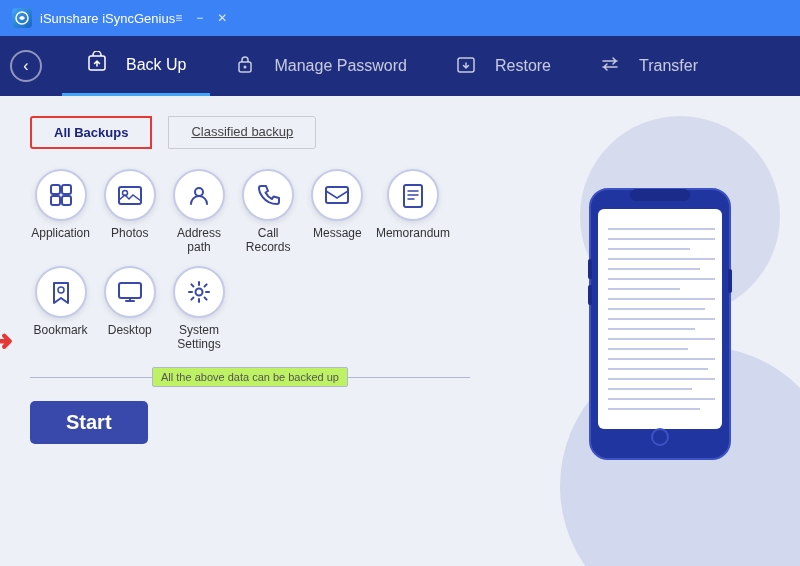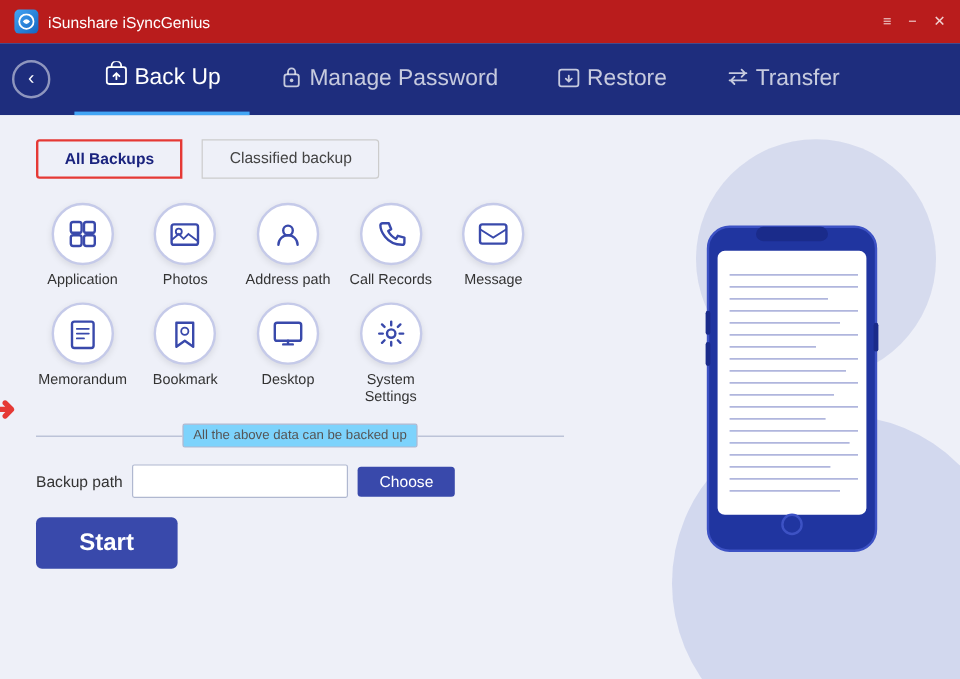--- a/index.html
+++ b/index.html
@@ -6,25 +6,25 @@
     body {
       width: 800px;
       height: 566px;
       font-family: 'Segoe UI', Arial, sans-serif;
       background: #f0f2f8;
       overflow: hidden;
     }
 
     
     .title-bar {
-      background: #b91c1c;
+      background: #3b82f6;
       height: 36px;
       display: flex;
       align-items: center;
-      justify-content: space-between;
+      justify-content: flex-start;
       padding: 0 12px;
       color: white;
     }
     .title-bar-left {
       display: flex;
       align-items: center;
       gap: 8px;
     }
     .app-icon-title {
       width: 20px;
@@ -74,26 +74,26 @@
     }
     .nav-tabs {
       display: flex;
       align-items: center;
       height: 100%;
       flex: 1;
     }
     .nav-tab {
       display: flex;
       align-items: center;
-      gap: 4px;
+      gap: 18px;
       padding: 0 24px;
       height: 100%;
       color: rgba(255,255,255,0.75);
       cursor: pointer;
-      font-size: 19px;
+      font-size: 16px;
       position: relative;
     }
     .nav-tab.active {
       color: white;
       border-bottom: 3px solid #42a5f5;
     }
     .nav-tab-icon {
       font-size: 18px;
     }
 
@@ -130,26 +130,27 @@
       color: #1a237e;
       font-weight: 600;
       background: #eef0f8;
       z-index: 1;
     }
     .backup-tab:first-child {
       border-radius: 3px 0 0 3px;
     }
     .backup-tab:last-child {
       border-radius: 0 3px 3px 0;
+      text-decoration: underline;
     }
 
     
     .icons-grid {
       display: grid;
-      grid-template-columns: repeat(5, 1fr);
+      grid-template-columns: repeat(6, 1fr);
       gap: 12px 8px;
       margin-bottom: 16px;
       max-width: 420px;
     }
     .icon-item {
       display: flex;
       flex-direction: column;
       align-items: center;
       gap: 5px;
       cursor: pointer;
@@ -194,21 +195,21 @@
       flex: 1;
       height: 1px;
       background: #b0b8d0;
     }
     .divider-text {
       font-size: 11px;
       color: #555;
       padding: 0 10px;
       white-space: nowrap;
       border: 1px solid #b0b8d0;
-      background: #7dd3fc;
+      background: #bef264;
       padding: 3px 8px;
       border-radius: 2px;
       text-align: right;
     }
 
     
     .backup-path-row {
       display: flex;
       align-items: center;
       gap: 8px;
@@ -465,25 +466,20 @@
     </div>
 
     
     <div class="divider-row">
       <div class="divider-line"></div>
       <span class="divider-text">All the above data can be backed up</span>
       <div class="divider-line"></div>
     </div>
 
     
-    <div class="backup-path-row">
-      <span class="backup-path-label">Backup path</span>
-      <input class="backup-path-input" type="text" value="" placeholder="" style="">
-      <button class="choose-btn">Choose</button>
-    </div>
 
     
     <button class="start-btn">Start</button>
 
   </div>
 
   <div class="right-panel">
     <div class="blob1"></div>
     <div class="blob2"></div>
     <div class="phone-container">

